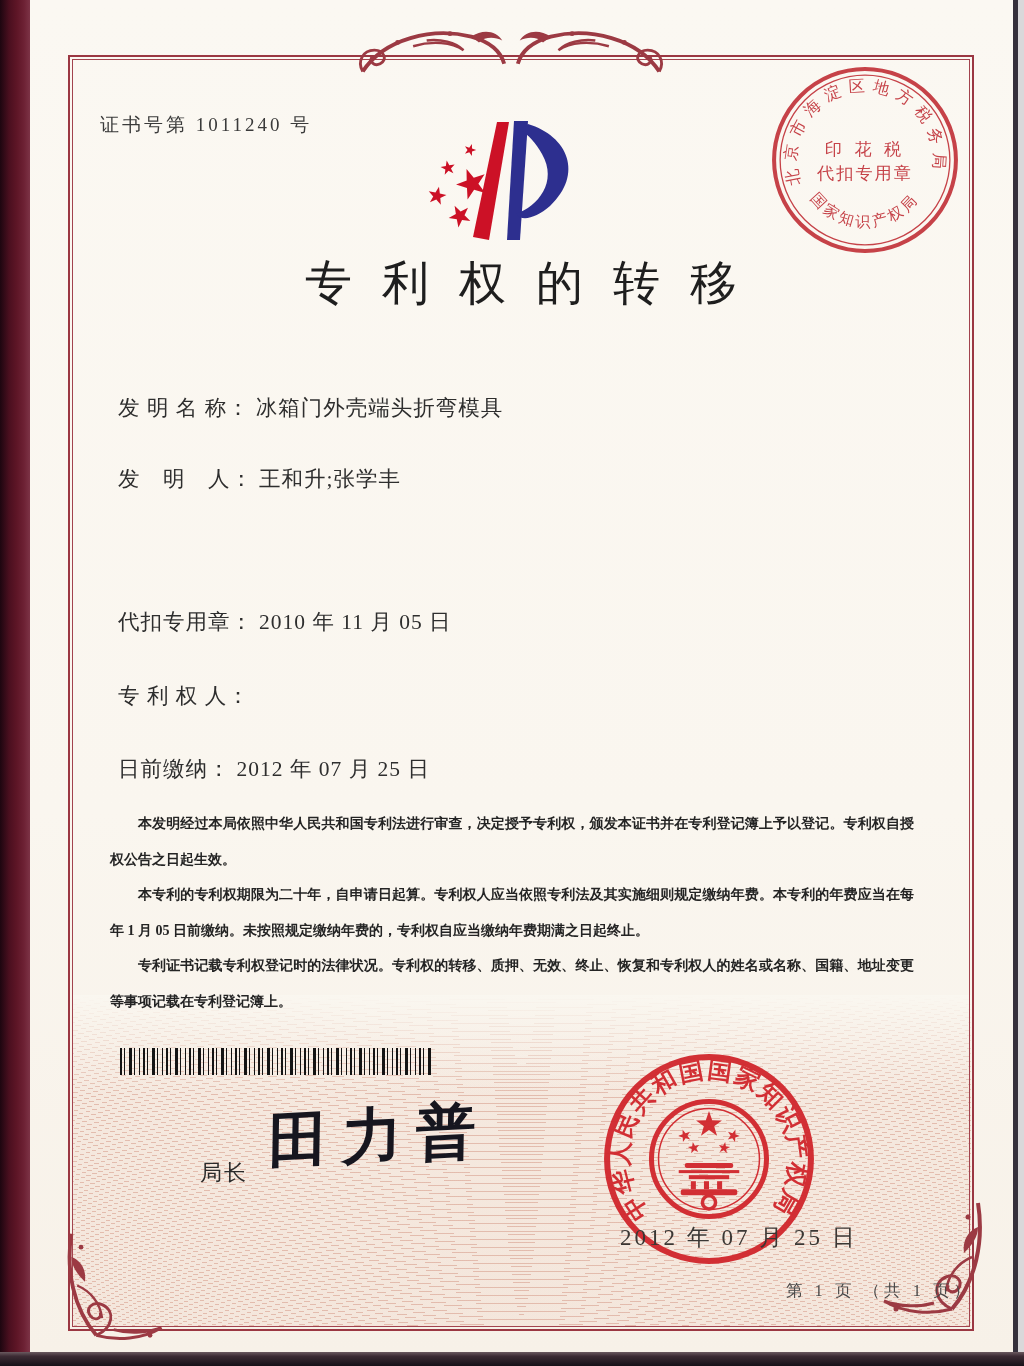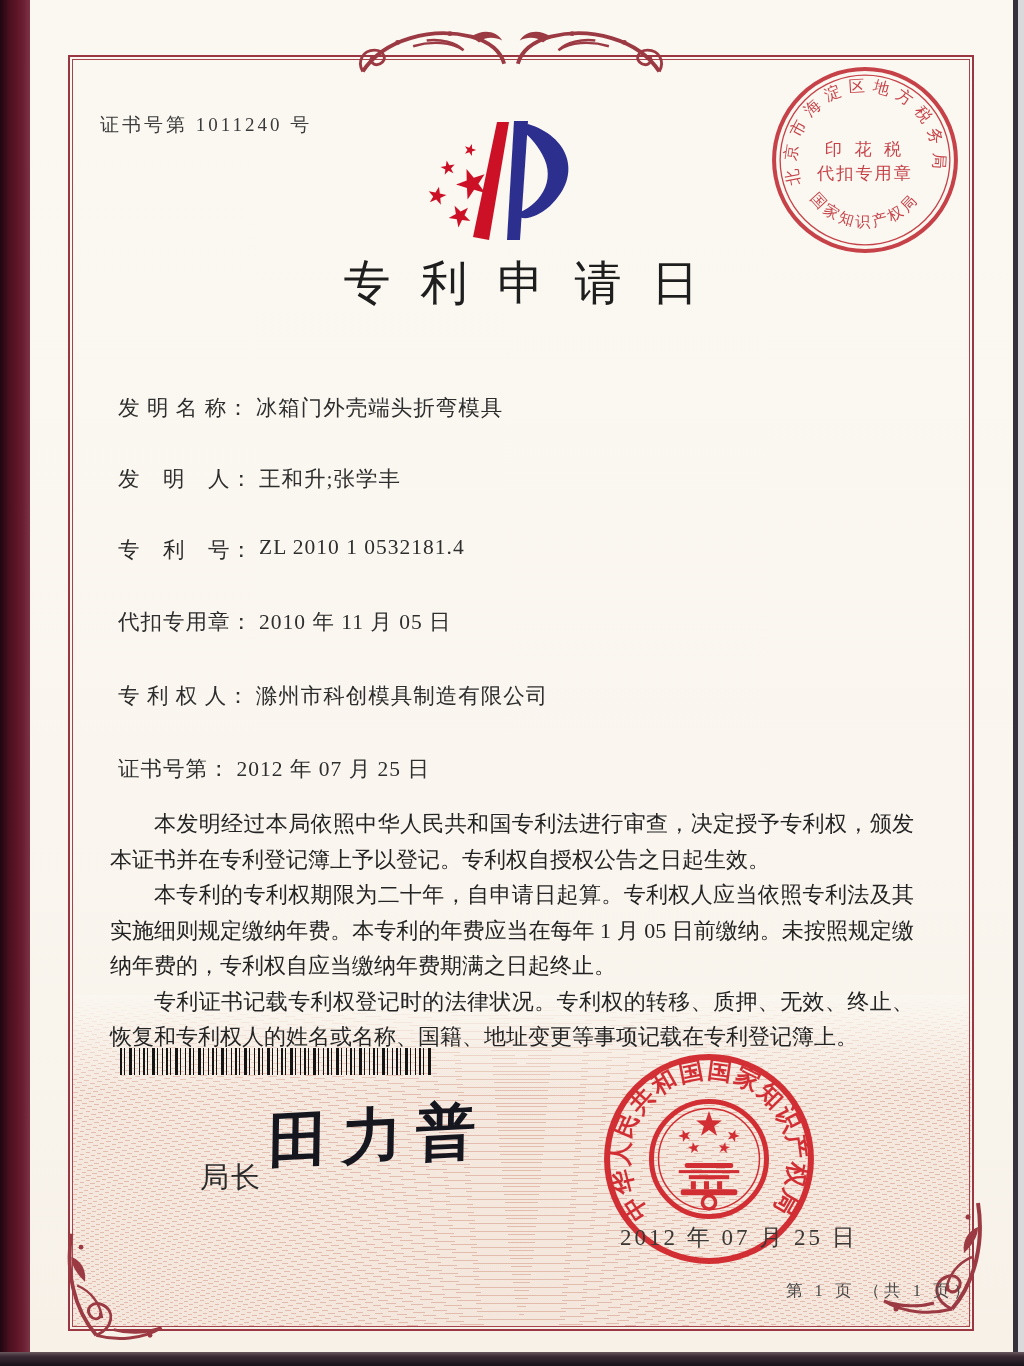--- a/index.html
+++ b/index.html
@@ -28,29 +28,29 @@
   .frame { position:absolute; left:38px; top:55px; width:906px; height:1276px;
     border:2px solid #9b3742; z-index:1; }
   .frame::before { content:""; position:absolute; inset:2px; border:1px solid #a2434e; }
   .orn { position:absolute; z-index:2; color:#9c3a43; }
   
   .cert-no { position:absolute; left:70px; top:112px; font-size:19px; letter-spacing:3px; color:#3a3a3a; z-index:3; }
   .title { position:absolute; left:38px; width:906px; top:252px; text-align:center;
     font-size:47px; letter-spacing:30px; text-indent:30px; color:#1e1e1e; z-index:3; }
   .field-row { position:absolute; left:88px; font-size:21.5px; color:#2e2e2e; letter-spacing:1px;
     display:flex; gap:6px; z-index:3; white-space:nowrap; }
-  .paras { position:absolute; left:80px; top:806px; width:804px; font-size:22px; line-height:35.5px;
-    text-align:justify; color:#242424; z-index:3; }
+  .paras { position:absolute; left:80px; top:806px; width:804px; font-size:14px; line-height:35.5px;
+    text-align:justify; color:#242424; z-index:3;font-weight:bold; }
   .paras p { text-indent:2em; margin:0; }
   .barcode { position:absolute; left:90px; top:1048px; width:312px; height:27px; z-index:3;
     background:
       repeating-linear-gradient(90deg,#141414 0 2px,rgba(0,0,0,0) 2px 4px,#141414 4px 5px,rgba(0,0,0,0) 5px 9px,
         #141414 9px 12px,rgba(0,0,0,0) 12px 14px,#141414 14px 15px,rgba(0,0,0,0) 15px 19px,
         #141414 19px 20px,rgba(0,0,0,0) 20px 23px); }
-  .issuer-label { position:absolute; left:170px; top:1158px; font-size:29px; letter-spacing:2px; color:#2b2b2b; z-index:3; }
+  .issuer-label { position:absolute; left:170px; top:1158px; font-size:22px; letter-spacing:2px; color:#2b2b2b; z-index:3; }
   .signature { position:absolute; left:238px; top:1096px; font-size:60px; letter-spacing:14px;
     color:#16161f; font-weight:bold; transform:rotate(-3deg) skewX(-4deg); z-index:3; }
   .seal-date { position:absolute; left:590px; top:1222px; font-size:23px; letter-spacing:3px; color:#3a3734; z-index:5; }
   .footer { position:absolute; left:38px; width:906px; top:1280px; text-align:right;
     font-size:16.5px; letter-spacing:4px; color:#4a4a4a; z-index:3; }
   .stamp-svg { position:absolute; left:737px; top:62px; width:196px; height:196px; z-index:3; opacity:.93; }
   .logo-svg { position:absolute; left:380px; top:116px; width:205px; height:145px; z-index:3; }
   .seal-svg { position:absolute; left:570px; top:1050px; width:218px; height:218px; z-index:4; opacity:.95; }
   svg text { font-family:"Liberation Serif","DejaVu Serif",serif; }
 </style>
@@ -127,44 +127,39 @@
         <use href="#star" transform="translate(27,80) scale(0.95) rotate(12)"></use>
         <use href="#star" transform="translate(38,52) scale(0.75) rotate(-10)"></use>
         <use href="#star" transform="translate(60,34) scale(0.62) rotate(18)"></use>
         <use href="#star" transform="translate(50,100) scale(1.15) rotate(-28)"></use>
       </g>
       <polygon points="87,6 99,6 79,124 63,121" fill="#cc1126"></polygon>
       <polygon points="104,5 118,5 110,124 97,124" fill="#2d2f8f"></polygon>
       <path d="M118,8 C158,20 174,58 140,90 C126,102 112,106 106,98 C128,90 148,66 132,38 C126,27 118,18 110,14 Z" fill="#2d2f8f"></path>
     </svg>
 
-    <div class="title">专利申请日</div>
+    <div class="title">专利权的转移</div>
 
     <div class="field-row" style="top:464px">
       <span>发　明　人：</span>
       <span>王和升;张学丰</span>
     </div>
     <div class="field-row" style="top:393px">
       <span>发 明 名 称：</span>
       <span>冰箱门外壳端头折弯模具</span>
     </div>
-    <div class="field-row" style="top:535px">
-      <span>专　利　号：</span>
-      <span>ZL 2010 1 0532181.4</span>
-    </div>
     <div class="field-row" style="top:607px">
       <span>代扣专用章：</span>
       <span>2010 年 11 月 05 日</span>
     </div>
     <div class="field-row" style="top:681px">
       <span>专 利 权 人：</span>
-      <span>滁州市科创模具制造有限公司</span>
     </div>
     <div class="field-row" style="top:754px">
-      <span>证书号第：</span>
+      <span>日前缴纳：</span>
       <span>2012 年 07 月 25 日</span>
     </div>
 
     <div class="paras">
       <p>本发明经过本局依照中华人民共和国专利法进行审查，决定授予专利权，颁发本证书并在专利登记簿上予以登记。专利权自授权公告之日起生效。</p>
       <p>本专利的专利权期限为二十年，自申请日起算。专利权人应当依照专利法及其实施细则规定缴纳年费。本专利的年费应当在每年 1 月 05 日前缴纳。未按照规定缴纳年费的，专利权自应当缴纳年费期满之日起终止。</p>
       <p>专利证书记载专利权登记时的法律状况。专利权的转移、质押、无效、终止、恢复和专利权人的姓名或名称、国籍、地址变更等事项记载在专利登记簿上。</p>
     </div>
 
     <div class="barcode"></div>

